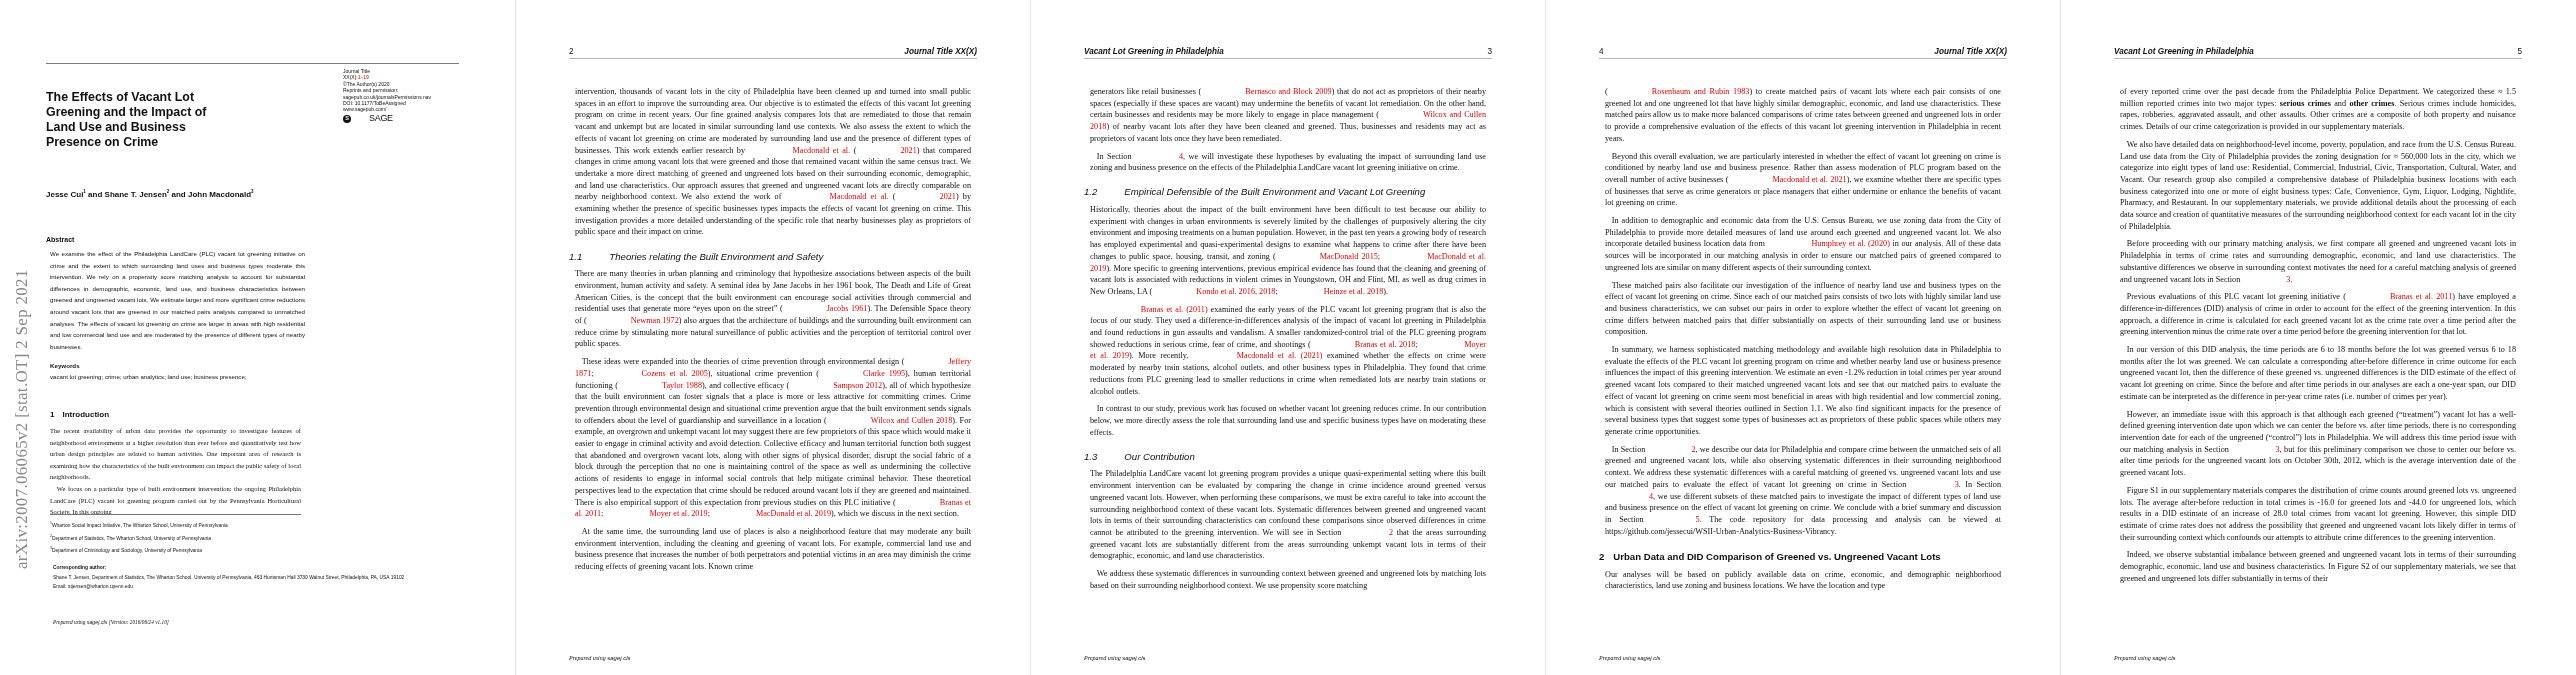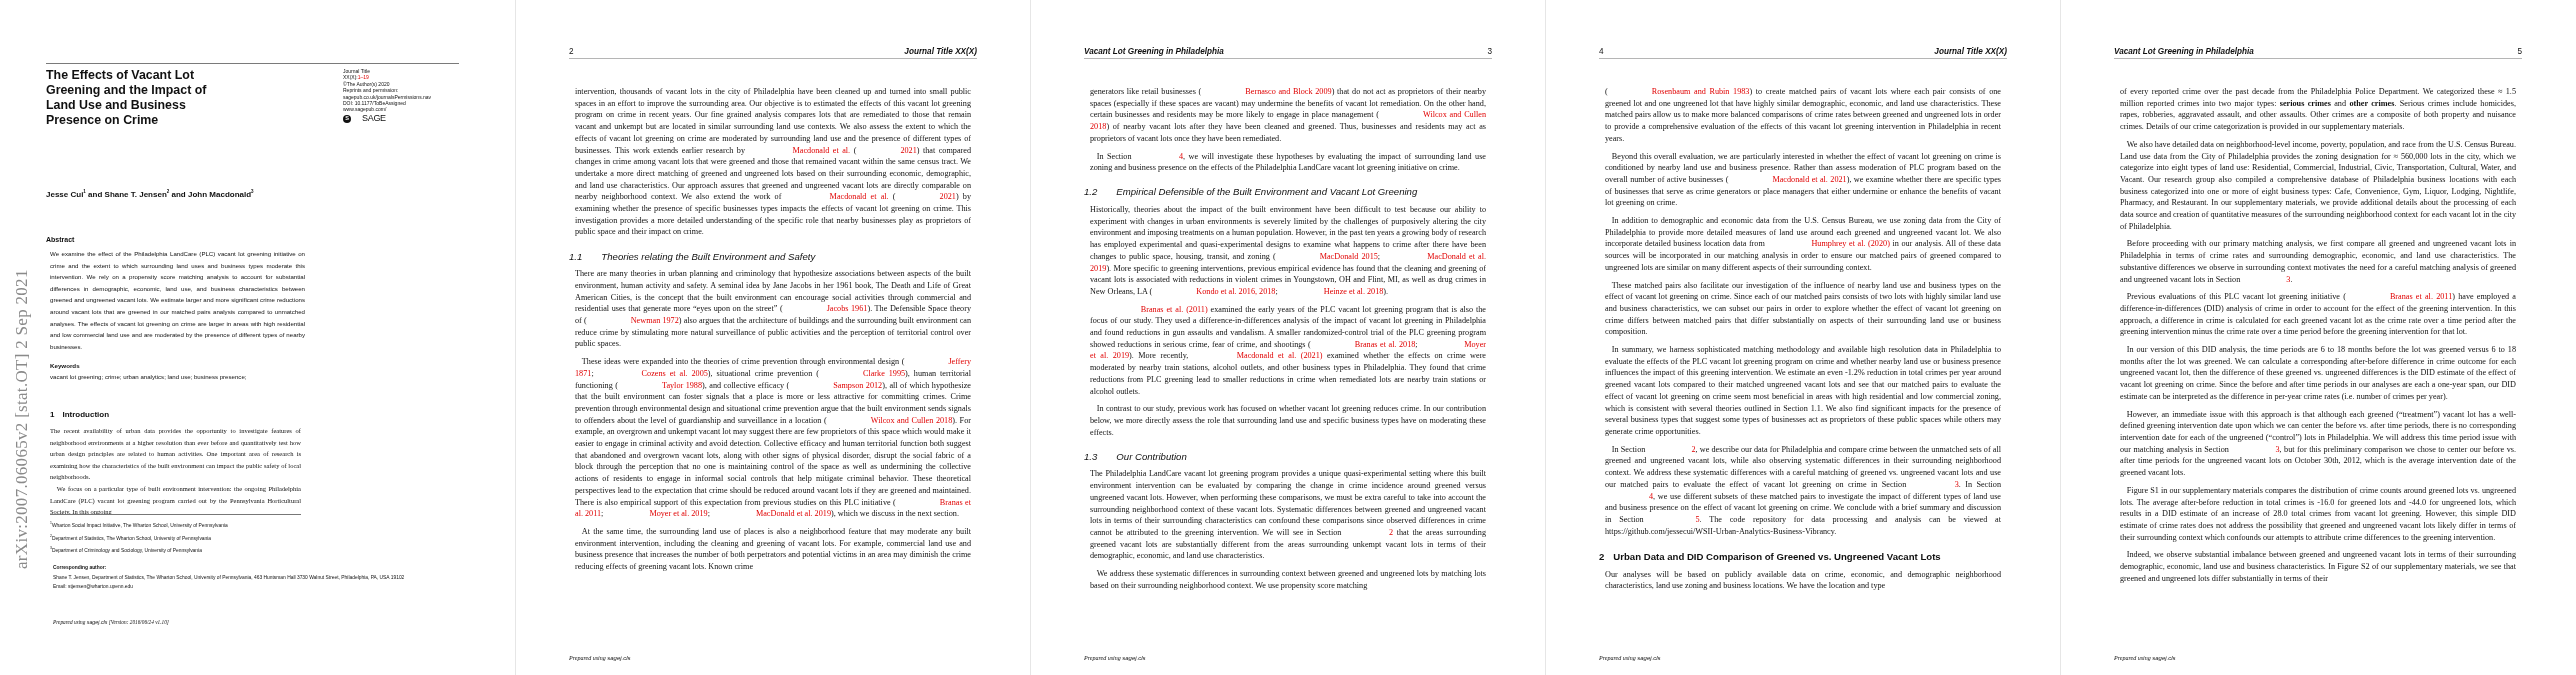--- a/index.html
+++ b/index.html
@@ -15,36 +15,36 @@
     font-family: "Liberation Sans", sans-serif; font-size: 8.2px; color: #111;
     border-bottom: 1.7px solid #b5b5b5; padding-bottom: 2.8px; }
   .run-head .jt { font-style: italic; font-weight: bold; }
 
   .body { position: absolute; left: 53px; right: 53px; top: 80px;
     font-size: 8.2px; line-height: 11.7px; text-align: justify; }
   .body p { margin: 6px; }
   .body p.ind { text-indent: 6.8px; }
   .cite { color: #e00000; padding-left: 44px; }
   .h2 { font-family: "Liberation Sans", sans-serif; font-style: italic; font-size: 9.6px;
-    margin: 12.4px 0 4.5px; display: flex; gap: 19px; }
+    margin: 12.4px 0 4.5px; display: flex; gap: 27px; }
   .h1 { font-family: "Liberation Sans", sans-serif; font-weight: bold; font-size: 9.6px;
     margin: 13.5px 0 4.5px; display: flex; gap: 9px; }
   .footer { position: absolute; left: 53px; bottom: 14.6px; font-size: 6px; font-style: italic; }
   .footer .cls { font-family: "Liberation Sans", sans-serif; font-style: italic; }
 
   
   .arxiv { position: absolute; left: 12.4px; top: 569px; transform: rotate(-90deg); transform-origin: 0 0;
     font-family: "Liberation Serif", serif; font-size: 17px; color: #8a8a8a; white-space: nowrap; letter-spacing: 0.3px; }
   .top-rule { position: absolute; left: 46px; right: 56px; top: 63px; border-top: 1.1px solid #7a7a7a; }
-  .title { position: absolute; left: 46px; top: 68px; width: 186px;
+  .title { position: absolute; left: 46px; top: 90px; width: 186px;
     font-family: "Liberation Sans", sans-serif; font-weight: bold; font-size: 12.4px; line-height: 15px; }
   .meta { position: absolute; left: 343px; top: 68px; font-family: "Liberation Sans", sans-serif;
     font-size: 5px; line-height: 6.4px; color: #111; }
   .meta .red { color: #e00000; }
-  .sage { display: flex; align-items: center; gap: 11px; font-size: 9px; margin-top: 1.7px; letter-spacing: -0.3px; }
+  .sage { display: flex; align-items: center; gap: 18px; font-size: 9px; margin-top: 1.7px; letter-spacing: -0.3px; }
   .sage-logo { width: 8px; height: 8px; border-radius: 50%; background: #111; color: #fff;
     font-size: 5.6px; font-weight: bold; display: flex; align-items: center; justify-content: center; }
   .authors { position: absolute; left: 46px; top: 189px; font-family: "Liberation Sans", sans-serif;
     font-weight: bold; font-size: 8px; }
   .authors sup { font-size: 4.5px; }
   .abs-h { position: absolute; left: 46px; top: 236px; font-family: "Liberation Sans", sans-serif; font-weight: bold; font-size: 7px; }
   .abs { position: absolute; left: 50px; top: 248px; width: 255px; font-family: "Liberation Sans", sans-serif;
     font-size: 6.1px; line-height: 11.6px; text-align: justify; }
   .kw-h { position: absolute; left: 50px; top: 362px; font-family: "Liberation Sans", sans-serif; font-weight: bold; font-size: 6.2px; }
   .kw { position: absolute; left: 50px; top: 373px; font-family: "Liberation Sans", sans-serif; font-size: 6.1px; }

